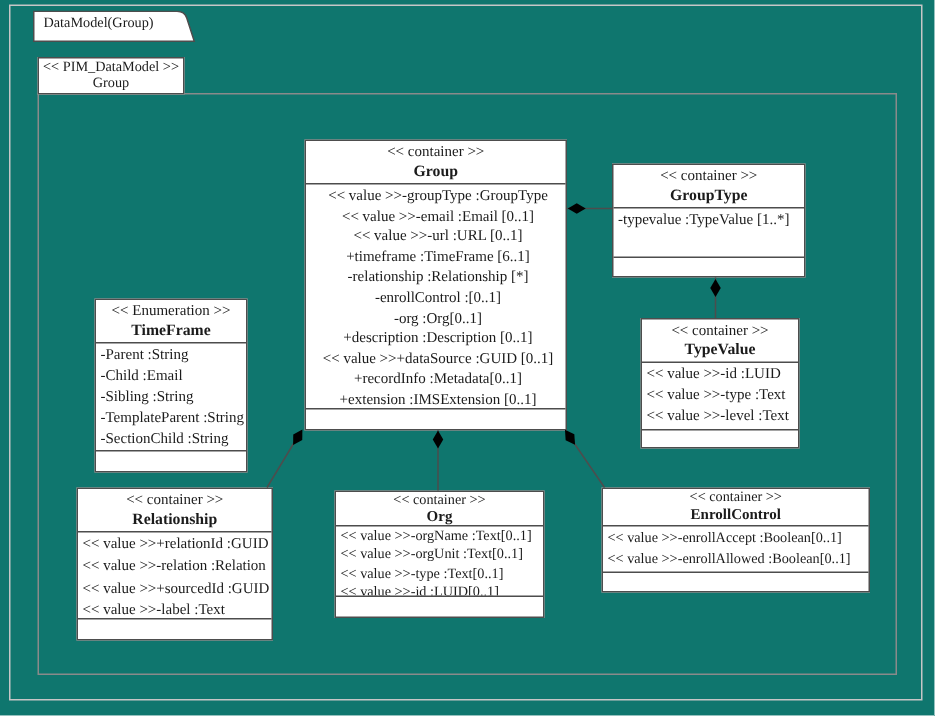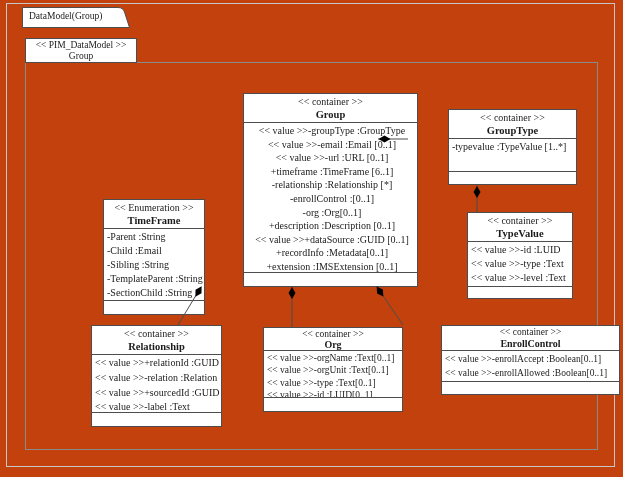--- a/index.html
+++ b/index.html
@@ -1,44 +1,44 @@
 <!DOCTYPE html>
 <html><head>
 <meta charset="utf-8">
 <style>
   html,body{margin:0;padding:0;background:#fff;}
   #canvas{
-    position:relative;width:623px;height:477px;background:#c2410c;
+    position:relative;width:623px;height:477px;background:#0f766e;
     font-family:"Liberation Serif","DejaVu Serif",serif;color:#1b1b1b;
     overflow:hidden;
   }
   #outer-frame{
     position:absolute;left:6px;top:3px;width:609px;height:464px;
     border:1px solid #c6c6c6;box-sizing:border-box;
   }
   
   #diagram-tab{position:absolute;left:22px;top:7px;width:112px;height:21px;}
   #diagram-tab svg{position:absolute;left:0;top:0;}
   #diagram-tab .tab-label{
     position:absolute;left:7px;top:4px;font-size:9.5px;white-space:nowrap;
   }
   
   #package-body{
     position:absolute;left:25px;top:62px;width:573px;height:388px;
     border:1px solid #8a8a8a;box-sizing:border-box;background:transparent;
   }
   #package-label{
-    position:absolute;left:25px;top:38px;width:112px;height:25px;
+    position:absolute;left:25px;top:38px;width:98px;height:25px;
     border:1px solid #4d4d4d;box-sizing:border-box;background:#fff;
     text-align:center;font-size:9.5px;line-height:11px;padding-top:1px;
   }
   
   .uml-box{
     position:absolute;border:1px solid #4d4d4d;background:#fff;
-    box-sizing:border-box;display:flex;flex-direction:column;margin-left:40px;
+    box-sizing:border-box;display:flex;flex-direction:column;
   }
   .hdr{border-bottom:1px solid #4d4d4d;text-align:center;padding:2px 0 1px;}
   .stereo{font-size:10px;line-height:12px;white-space:nowrap;}
   .cname{font-size:10.5px;line-height:13px;font-weight:bold;white-space:nowrap;}
   .attrs{flex:1 1 auto;padding:1px 0 0 3px;overflow:hidden;}
   .attr{font-size:10px;white-space:nowrap;}
   .ops{flex:0 0 auto;border-top:1px solid #4d4d4d;}
 
   #box-group{left:203px;top:93px;width:175px;height:194px;}
   #box-group .attr{line-height:13.6px;text-align:center;}

